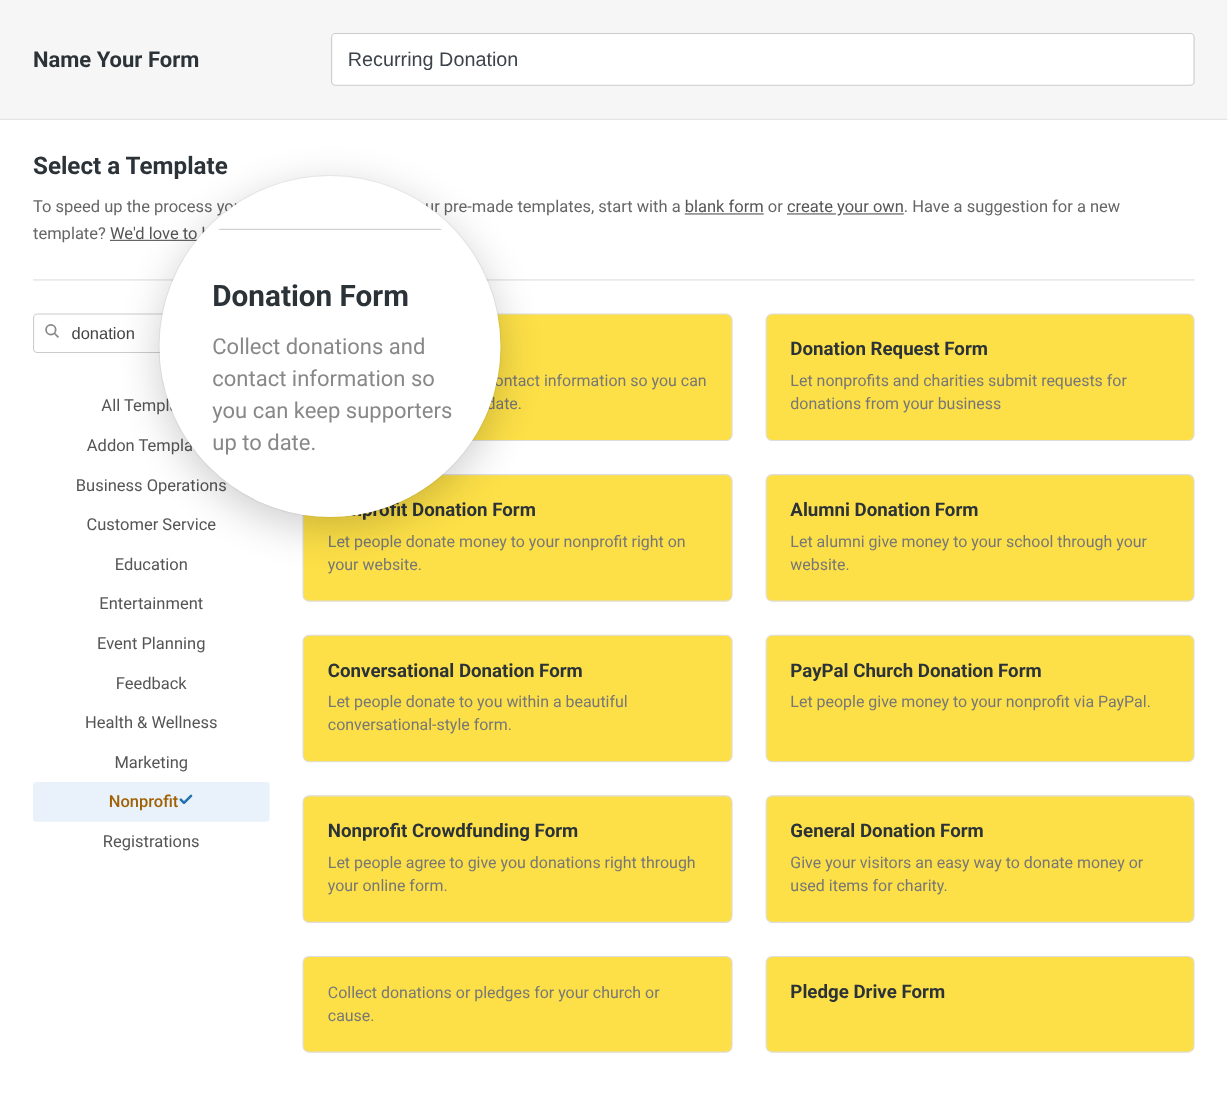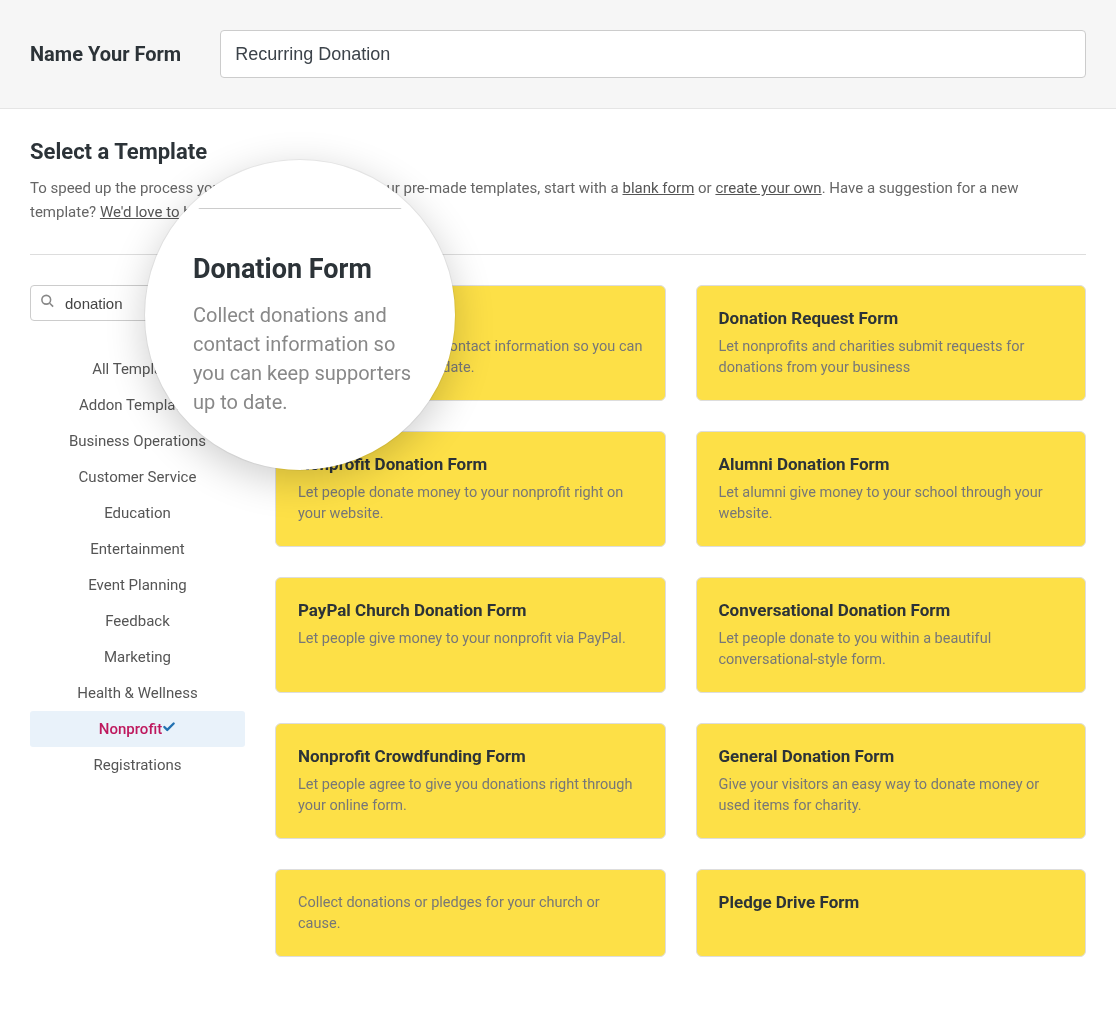--- a/index.html
+++ b/index.html
@@ -8,21 +8,21 @@
     background: #fff;
     color: #3c434a;
     width: 1116px;
   }
   .top-section {
     background: #f6f6f6;
     padding: 30px;
     border-bottom: 1px solid #e5e5e5;
     display: flex;
     align-items: center;
-    gap: 39px;
+    gap: 120px;
   }
   .top-label {
     font-size: 20px;
     font-weight: 700;
     color: #2c3338;
     white-space: nowrap;
   }
   .name-input {
     flex: 1;
     height: 48px;
@@ -91,21 +91,21 @@
     font-size: 15px;
     color: #555;
     cursor: pointer;
     border-radius: 3px;
     display: flex;
     justify-content: center;
     align-items: center;
   }
   .cat-item.active {
     background: #e9f2fa;
-    color: #be185d;
+    color: #a16207;
     font-weight: 500;
   }
   .check-icon { color: #2271b1; }
   .templates {
     flex: 1;
     display: grid;
     grid-template-columns: 1fr 1fr;
     gap: 30px;
   }
   .template-card {
@@ -204,24 +204,24 @@
         <li class="cat-item">
           <span>Entertainment</span>
         </li>
         <li class="cat-item">
           <span>Event Planning</span>
         </li>
         <li class="cat-item">
           <span>Feedback</span>
         </li>
         <li class="cat-item">
+          <span>Health &amp; Wellness</span>
+        </li>
+        <li class="cat-item">
           <span>Marketing</span>
-        </li>
-        <li class="cat-item">
-          <span>Health &amp; Wellness</span>
         </li>
         <li class="cat-item active">
           <span>Nonprofit</span>
           <span class="check-icon"><svg width="14" height="14" viewBox="0 0 24 24" fill="none" stroke="currentColor" stroke-width="4" stroke-linecap="round" stroke-linejoin="round">
               <polyline points="20 6 9 17 4 12"></polyline>
             </svg></span>
         </li>
         <li class="cat-item">
           <span>Registrations</span>
         </li>
@@ -239,26 +239,26 @@
       </div>
       <div class="template-card">
         <div class="template-title">Nonprofit Donation Form</div>
         <div class="template-desc">Let people donate money to your nonprofit right on your website.</div>
       </div>
       <div class="template-card">
         <div class="template-title">Alumni Donation Form</div>
         <div class="template-desc">Let alumni give money to your school through your website.</div>
       </div>
       <div class="template-card">
+        <div class="template-title">Conversational Donation Form</div>
+        <div class="template-desc">Let people donate to you within a beautiful conversational-style form.</div>
+      </div>
+      <div class="template-card">
         <div class="template-title">PayPal Church Donation Form</div>
         <div class="template-desc">Let people give money to your nonprofit via PayPal.</div>
-      </div>
-      <div class="template-card">
-        <div class="template-title">Conversational Donation Form</div>
-        <div class="template-desc">Let people donate to you within a beautiful conversational-style form.</div>
       </div>
       <div class="template-card">
         <div class="template-title">Nonprofit Crowdfunding Form</div>
         <div class="template-desc">Let people agree to give you donations right through your online form.</div>
       </div>
       <div class="template-card">
         <div class="template-title">General Donation Form</div>
         <div class="template-desc">Give your visitors an easy way to donate money or used items for charity.</div>
       </div>
       <div class="template-card">

